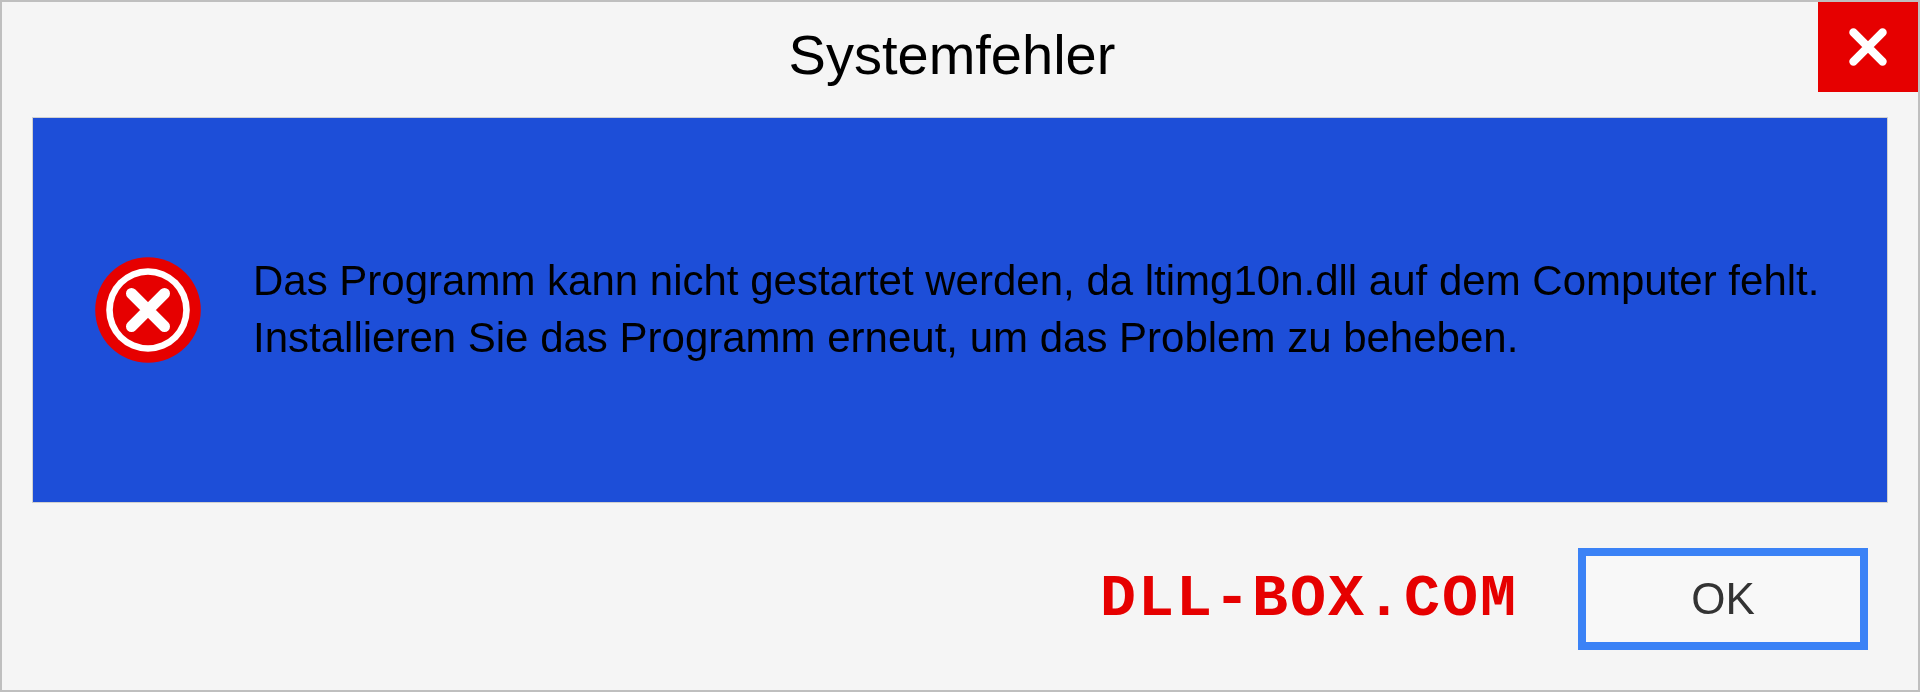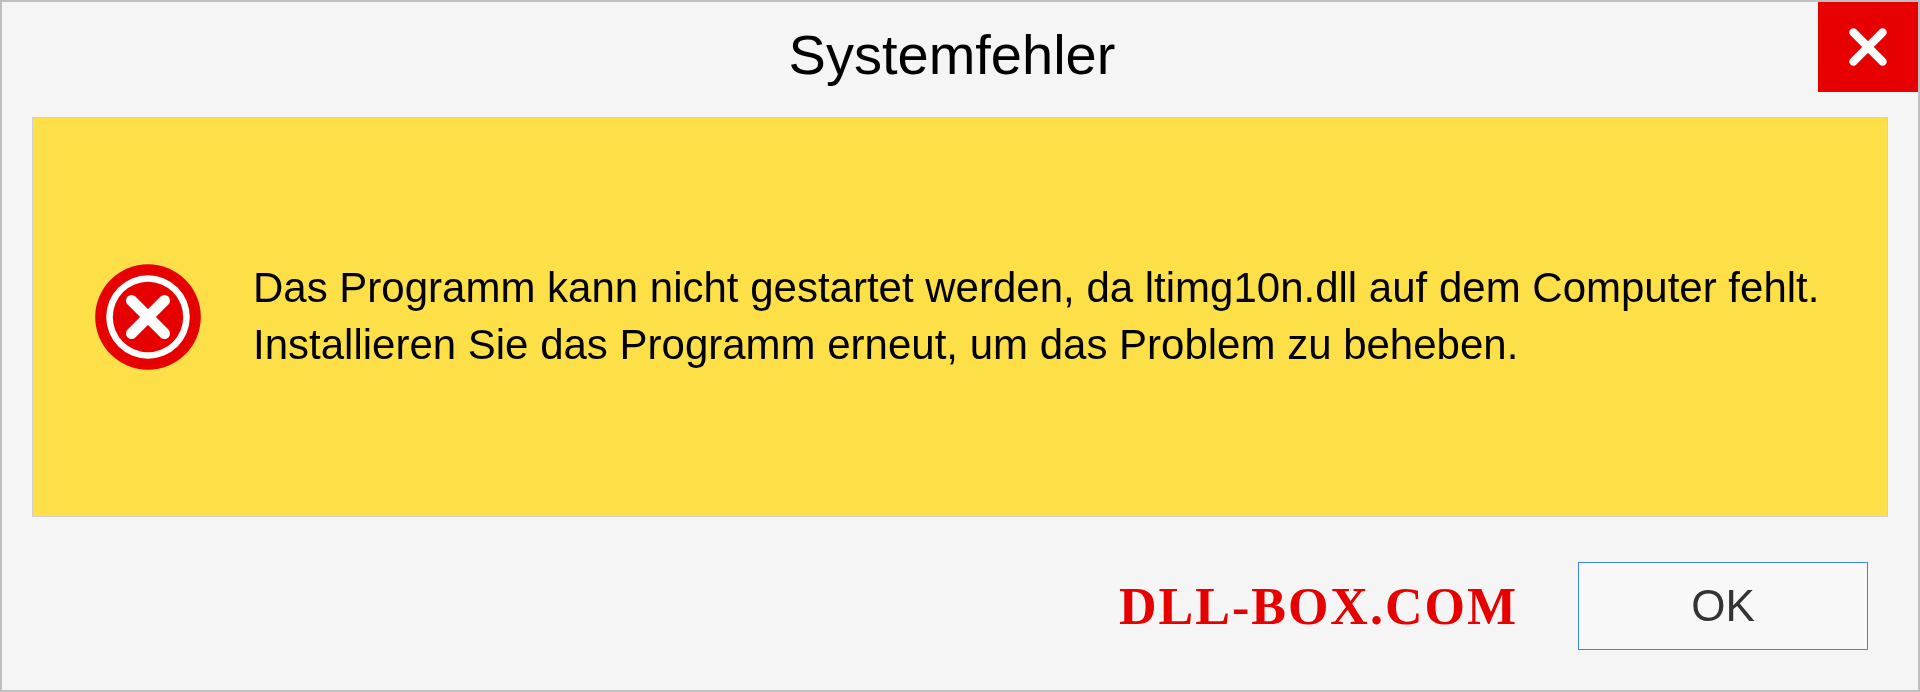--- a/index.html
+++ b/index.html
@@ -48,21 +48,21 @@
       justify-content: center;
       cursor: pointer;
     }
     .close-button svg {
       width: 50px;
       height: 50px;
     }
     .content-area {
       flex: 1;
       margin: 0 30px 20px 30px;
-      background: #fde047;
+      background: #1d4ed8;
       border: 1px solid #d0d0d0;
       display: flex;
       align-items: center;
       padding: 40px 60px;
       gap: 50px;
     }
     .error-icon {
       flex-shrink: 0;
       width: 110px;
       height: 110px;
@@ -74,28 +74,28 @@
       font-weight: 400;
     }
     .footer {
       display: flex;
       align-items: center;
       justify-content: flex-end;
       padding: 25px 50px 40px 50px;
       gap: 60px;
     }
     .watermark {
-      font-size: 52px;
+      font-size: 60px;
       font-weight: 900;
       color: #e60000;
       letter-spacing: 2px;
-      font-family: Liberation Serif, serif;
+      font-family: Liberation Mono, monospace;
     }
     .ok-button {
-      border: 1px solid #3b82f6;
+      border: 8px solid #3b82f6;
       background: #f8f8f8;
       padding: 18px 17px;
       width: 290px;
       text-align: center;
       font-size: 44px;
       color: #333;
       cursor: pointer;
     }
   </style>
 </head>

